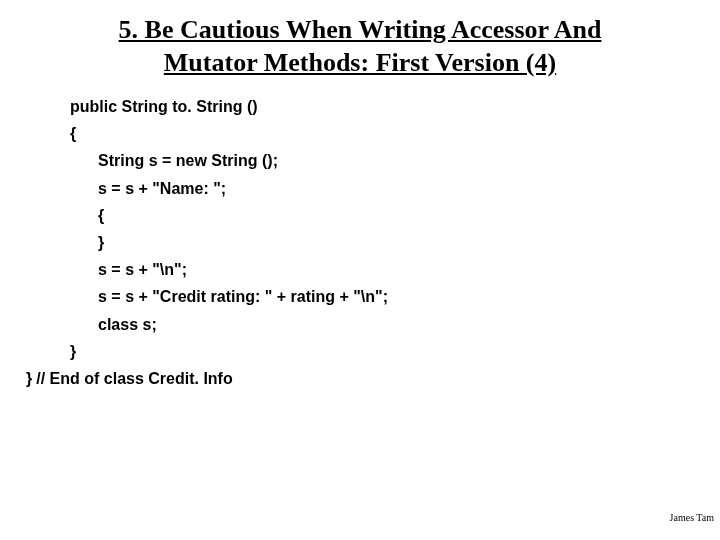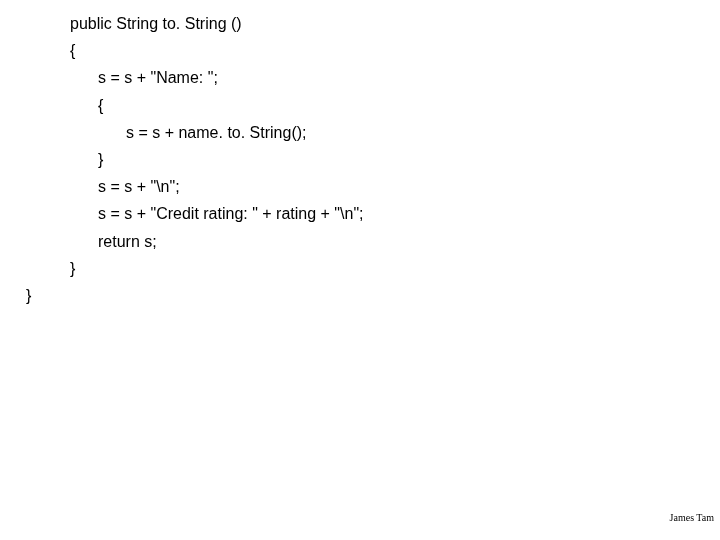--- a/index.html
+++ b/index.html
@@ -23,50 +23,53 @@
     text-decoration: underline;
     text-align: center;
     margin: 4px 40px 14px 40px;
     line-height: 1.25;
   }
   .code-block {
     font-family: Arial, Helvetica, sans-serif;
     font-size: 16px;
     line-height: 1.7;
     margin-left: 12px;
+    font-weight: bold;
   }
   .l1 { margin-left: 28px; }
   .l2 { margin-left: 56px; }
   .l3 { margin-left: 84px; }
   .lneg { margin-left: -16px; }
   .end-line { display: flex; align-items: baseline; }
   .end-comment { margin-left: 4px; }
   .footer {
     position: absolute;
     right: 6px;
     bottom: 17px;
     font-family: "Times New Roman", Times, serif;
     font-size: 10px;
   }
 </style>
 </head>
 <body>
 
 <div class="slide">
+  <div class="title">5. Be Cautious When Writing Accessor And Mutator Methods: First Version (4)</div>
 
   <div class="code-block">
     <div class="l1">public String to. String ()</div>
     <div class="l1">{</div>
+    <div class="l2">String s = new String ();</div>
     <div class="l2">s = s + "Name: ";</div>
     <div class="l2">{</div>
-    <div class="l3">s = s + name. to. String();</div>
     <div class="l2">}</div>
     <div class="l2">s = s + "\n";</div>
     <div class="l2">s = s + "Credit rating: " + rating + "\n";</div>
-    <div class="l2">return s;</div>
+    <div class="l2">class s;</div>
     <div class="l1">}</div>
     <div class="end-line lneg">
       <span>}</span>
+      <span class="end-comment">// End of class Credit. Info</span>
     </div>
   </div>
 </div>
 
 <div class="footer">James Tam</div>
 
 </body></html>

